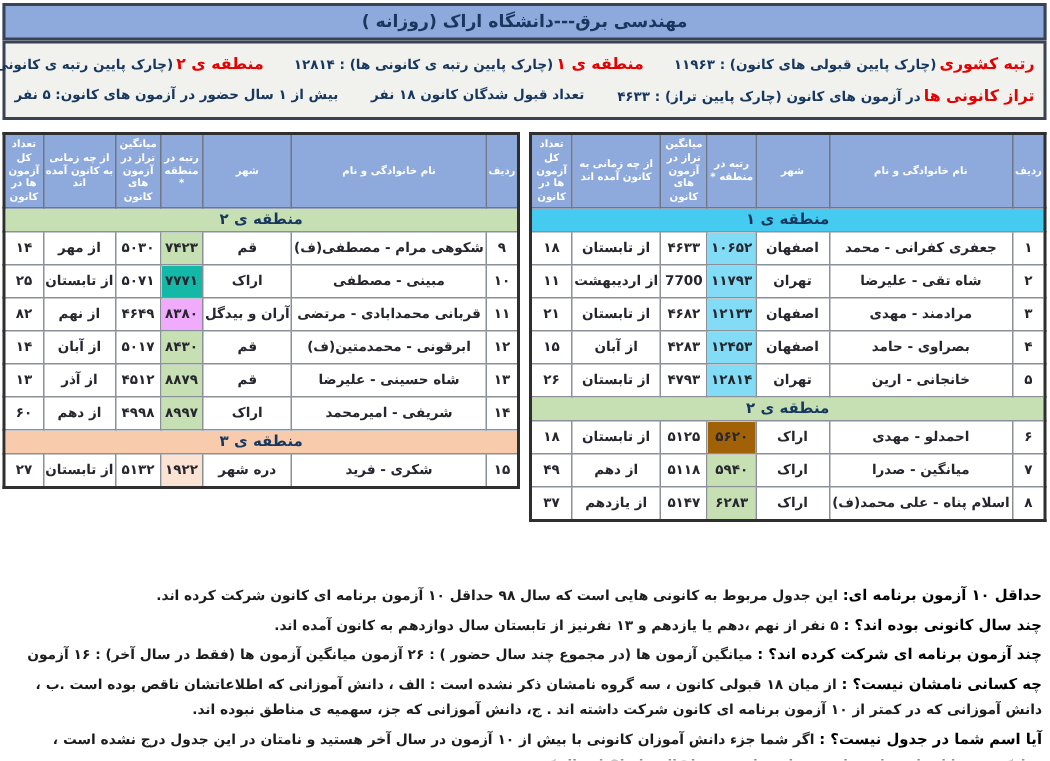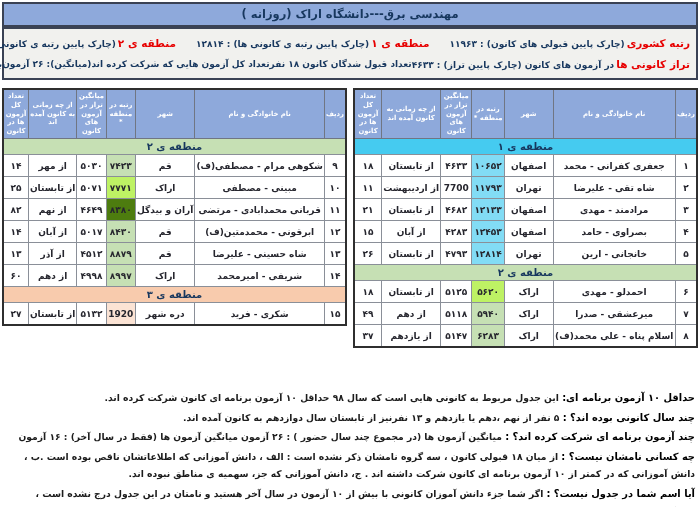--- a/index.html
+++ b/index.html
@@ -75,21 +75,20 @@
 
   <div class="summary">
     <div class="summary-row r1" id="summary-row-1">
         <div class="sum-item"><span class="sum-label">رتبه کشوری</span><span>(چارک پایین قبولی های کانون) : ۱۱۹۶۳</span></div>
         <div class="sum-item"><span class="sum-label">منطقه ی ۱</span><span>(چارک پایین رتبه ی کانونی ها) : ۱۲۸۱۴</span></div>
         <div class="sum-item"><span class="sum-label">منطقه ی ۲</span><span>(چارک پایین رتبه ی کانونی ها) : ۸۸۷۹</span></div>
       </div>
     <div class="summary-row r2" id="summary-row-2">
         <div class="sum-item"><span class="sum-label">تراز کانونی ها</span><span>در آزمون های کانون (چارک پایین تراز) : ۴۶۳۳</span></div>
         <div class="sum-item"><span>تعداد قبول شدگان کانون ۱۸ نفر</span></div>
-        <div class="sum-item"><span>تعداد کل آزمون هایی که شرکت کرده اند(میانگین): ۲۶ آزمون</span></div>
         <div class="sum-item"><span>بیش از ۱ سال حضور در آزمون های کانون: ۵ نفر</span></div>
       </div>
   </div>
 
   <div class="tables">
     <table class="rank-table">
       <thead>
           <tr>
             <th class="col-no">ردیف</th>
             <th class="col-name">نام خانوادگی و نام</th>
@@ -149,28 +148,28 @@
             <td class="col-since">از تابستان</td>
             <td class="col-exams">۲۶</td>
           </tr>
           <tr>
             <td class="band" colspan="7" style="background: rgb(198, 224, 180);">منطقه ی ۲</td>
           </tr>
           <tr>
             <td class="col-no">۶</td>
             <td class="col-name">احمدلو - مهدی</td>
             <td class="col-city">اراک</td>
-            <td class="col-rank" style="background: #bef264; margin-top: 40px;">۵۶۲۰</td>
+            <td class="col-rank" style="background: #a16207; margin-top: 40px;">۵۶۲۰</td>
             <td class="col-avg">۵۱۲۵</td>
             <td class="col-since">از تابستان</td>
             <td class="col-exams">۱۸</td>
           </tr>
           <tr>
             <td class="col-no">۷</td>
-            <td class="col-name">میرعشقی - صدرا</td>
+            <td class="col-name">میانگین - صدرا</td>
             <td class="col-city">اراک</td>
             <td class="col-rank" style="background: rgb(198, 224, 180);">۵۹۴۰</td>
             <td class="col-avg">۵۱۱۸</td>
             <td class="col-since">از دهم</td>
             <td class="col-exams">۴۹</td>
           </tr>
           <tr>
             <td class="col-no">۸</td>
             <td class="col-name">اسلام پناه - علی محمد(ف)</td>
             <td class="col-city">اراک</td>
@@ -203,30 +202,30 @@
             <td class="col-city">قم</td>
             <td class="col-rank" style="background: rgb(198, 224, 180);">۷۴۲۳</td>
             <td class="col-avg">۵۰۳۰</td>
             <td class="col-since">از مهر</td>
             <td class="col-exams">۱۴</td>
           </tr>
           <tr>
             <td class="col-no">۱۰</td>
             <td class="col-name">مبینی - مصطفی</td>
             <td class="col-city">اراک</td>
-            <td class="col-rank" style="background: #bef264;">۷۷۷۱</td>
+            <td class="col-rank" style="background: #14b8a6;">۷۷۷۱</td>
             <td class="col-avg">۵۰۷۱</td>
             <td class="col-since">از تابستان</td>
             <td class="col-exams">۲۵</td>
           </tr>
           <tr>
             <td class="col-no">۱۱</td>
             <td class="col-name">قربانی محمدابادی - مرتضی</td>
             <td class="col-city">آران و بیدگل</td>
-            <td class="col-rank" style="background: #4d7c0f;">۸۳۸۰</td>
+            <td class="col-rank" style="background: #f0abfc;">۸۳۸۰</td>
             <td class="col-avg">۴۶۴۹</td>
             <td class="col-since">از نهم</td>
             <td class="col-exams">۸۲</td>
           </tr>
           <tr>
             <td class="col-no">۱۲</td>
             <td class="col-name">ابرقونی - محمدمتین(ف)</td>
             <td class="col-city">قم</td>
             <td class="col-rank" style="background: rgb(198, 224, 180);">۸۴۳۰</td>
             <td class="col-avg">۵۰۱۷</td>
@@ -251,21 +250,21 @@
             <td class="col-since">از دهم</td>
             <td class="col-exams">۶۰</td>
           </tr>
           <tr>
             <td class="band" colspan="7" style="background: rgb(248, 203, 173);">منطقه ی ۳</td>
           </tr>
           <tr>
             <td class="col-no">۱۵</td>
             <td class="col-name">شکری - فرید</td>
             <td class="col-city">دره شهر</td>
-            <td class="col-rank" style="background: rgb(251, 227, 212);">1920</td>
+            <td class="col-rank" style="background: rgb(251, 227, 212);">۱۹۲۲</td>
             <td class="col-avg">۵۱۳۲</td>
             <td class="col-since">از تابستان</td>
             <td class="col-exams">۲۷</td>
           </tr>
         </tbody>
     </table>
   </div>
 
   <div class="footer" id="footer">
       <p class="foot-line"><b>حداقل ۱۰ آزمون برنامه ای:</b> <span>این جدول مربوط به کانونی هایی است که سال ۹۸ حداقل ۱۰ آزمون برنامه ای کانون شرکت کرده اند.</span></p>

